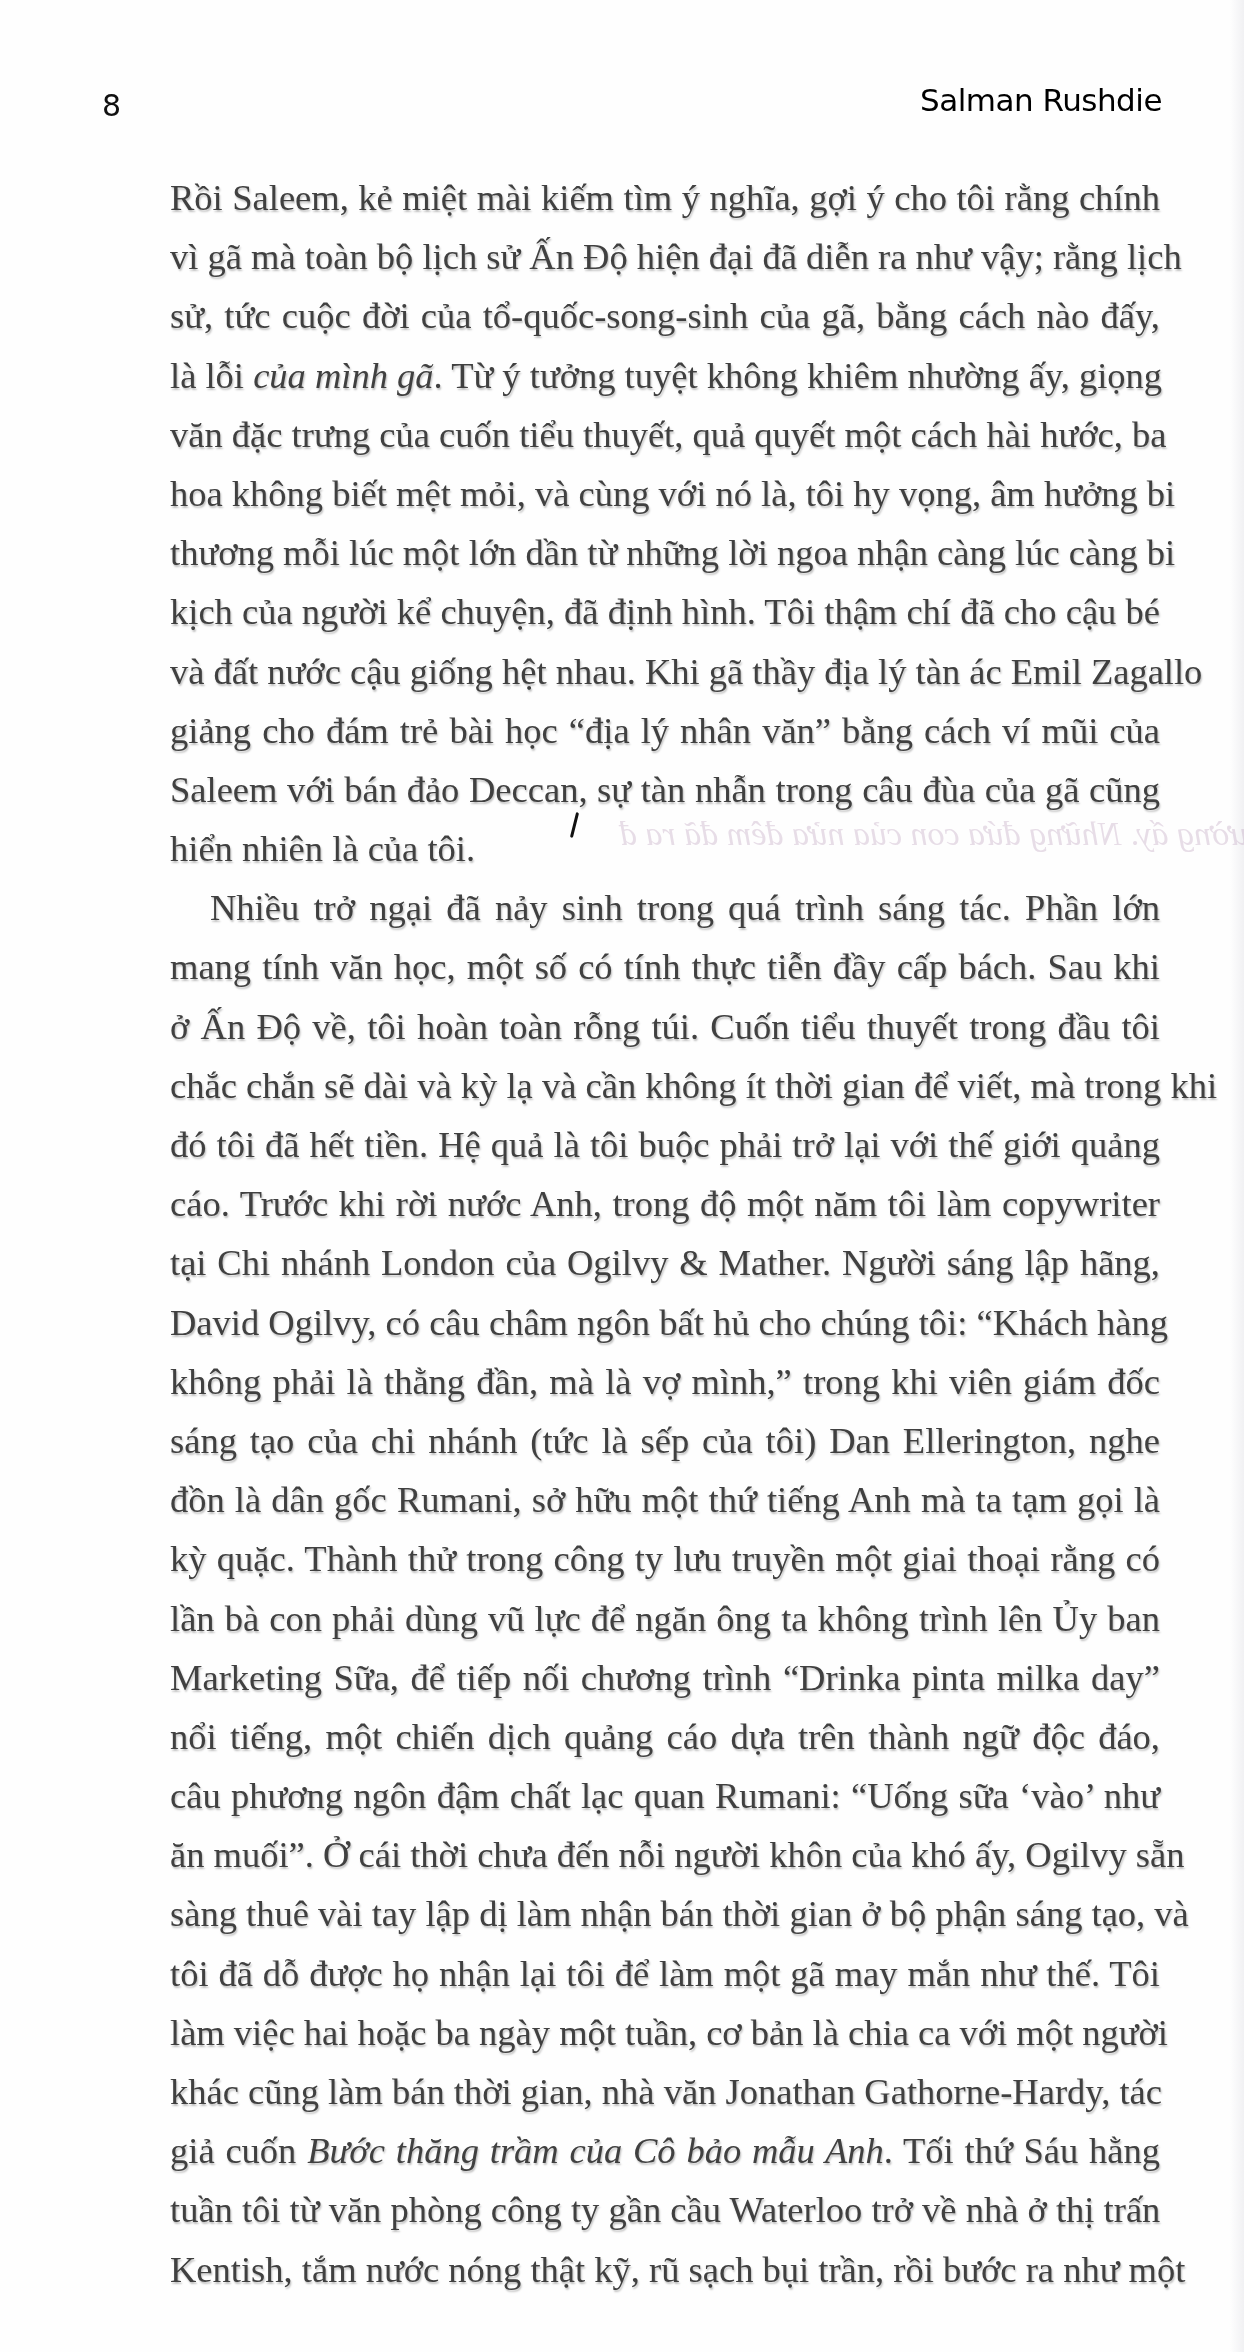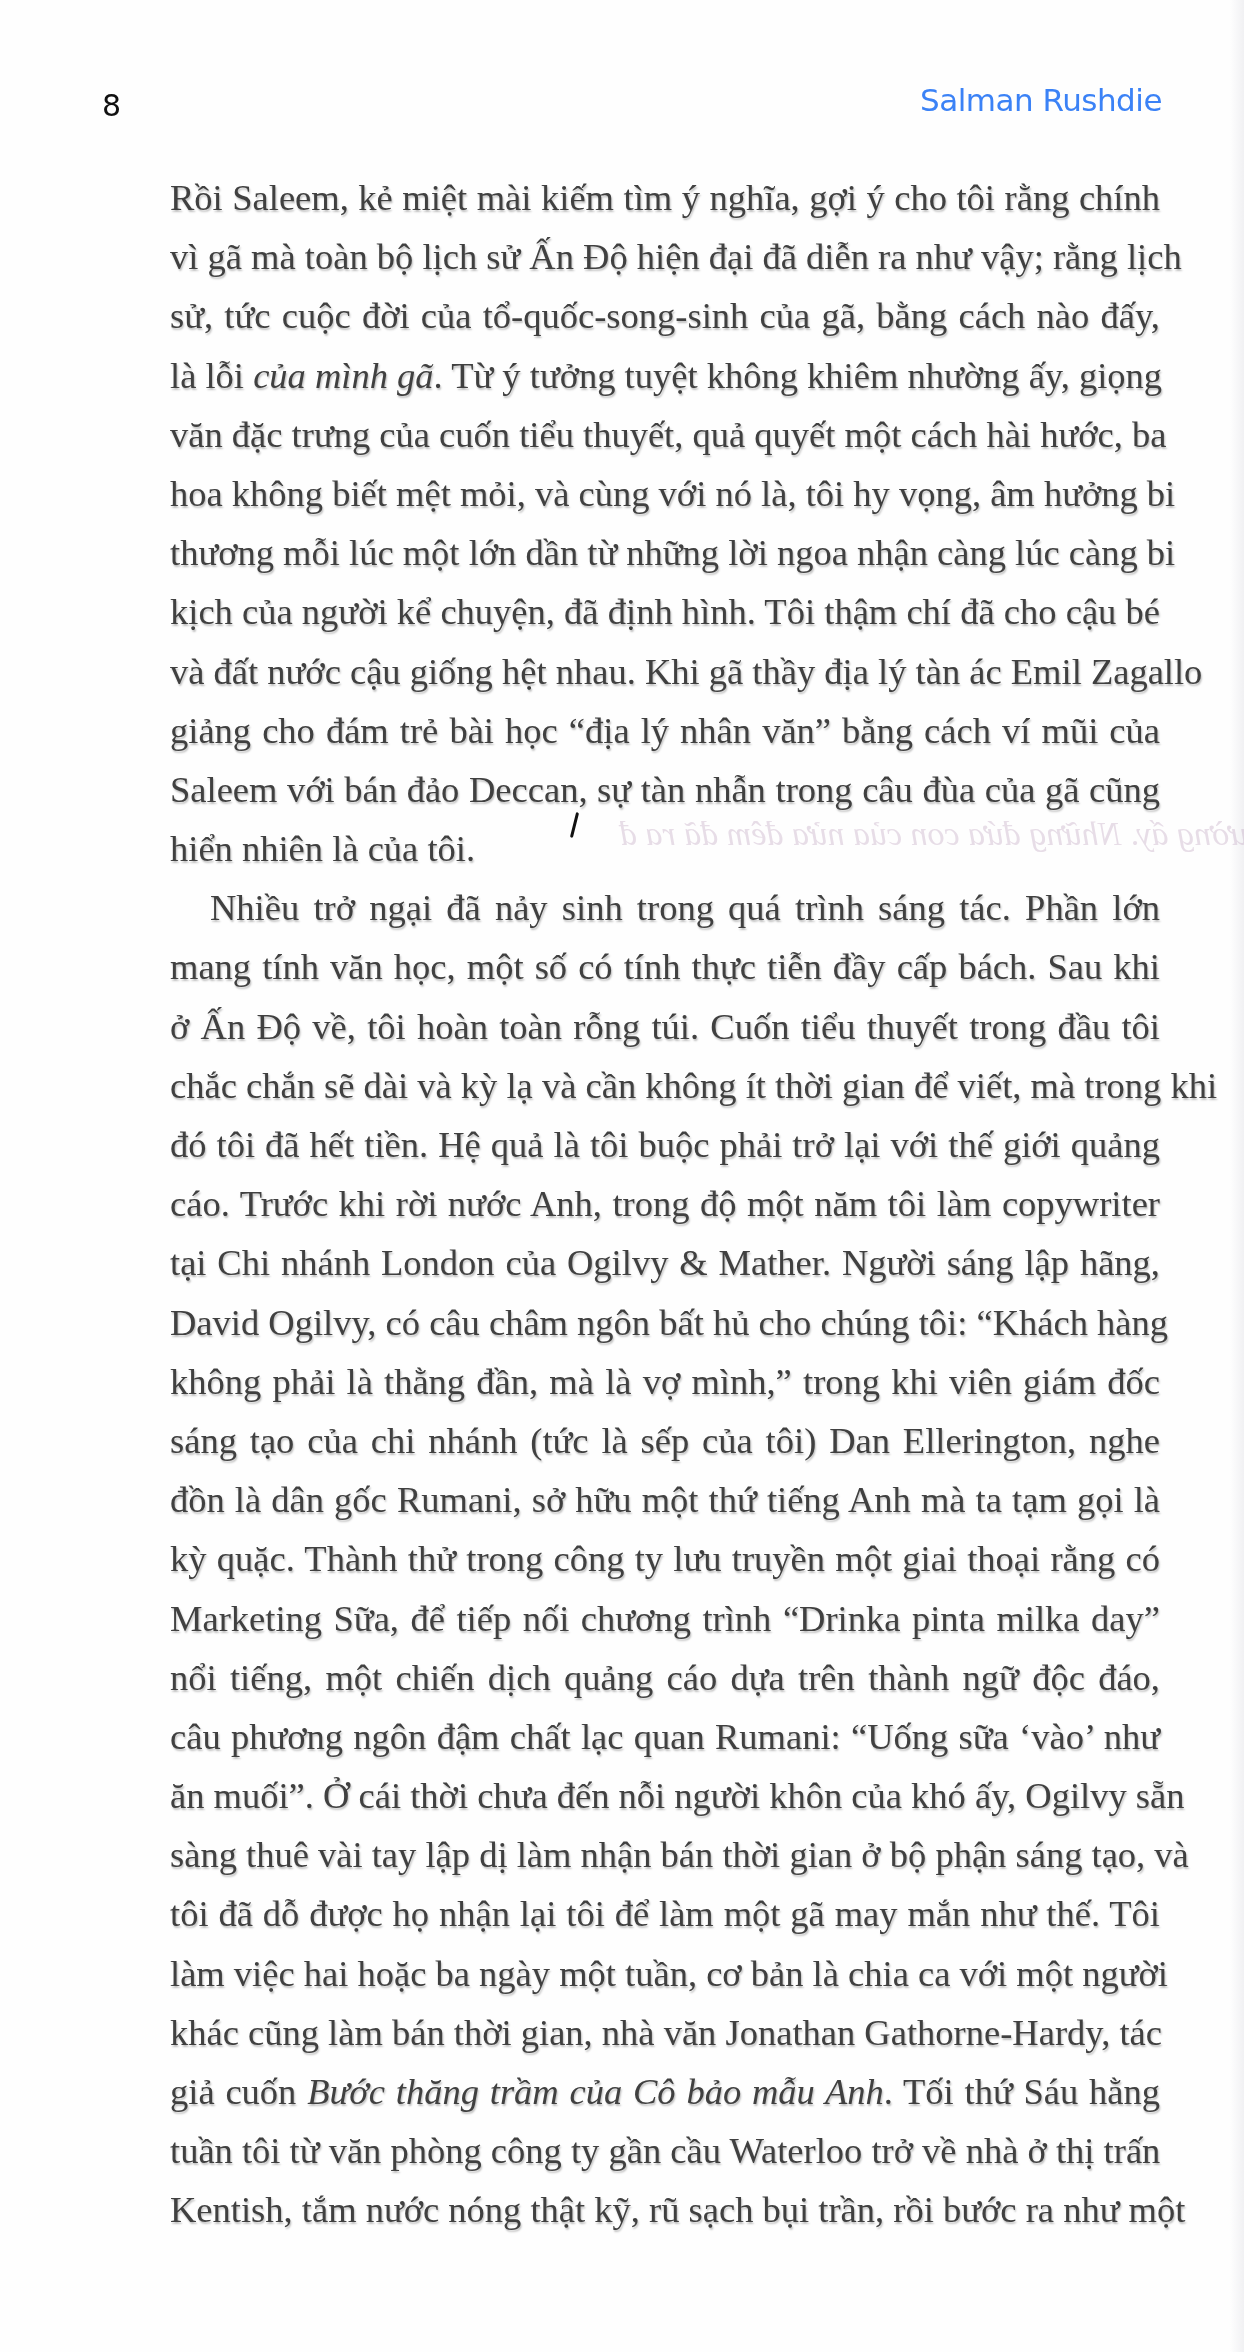--- a/index.html
+++ b/index.html
@@ -41,21 +41,21 @@
     font-family: "DejaVu Sans", sans-serif;
     font-size: 30px;
     color: #111;
   }
   .author {
     position: absolute;
     right: 82px;
     top: 2px;
     font-family: "DejaVu Sans", sans-serif;
     font-size: 31px;
-    color: #3b82f6;
+    color: #000000;
     letter-spacing: -0.5px;
   }
   .body-text {
     position: absolute;
     left: 170px;
     top: 168px;
     width: 990px;
     font-family: "Liberation Serif", "DejaVu Serif", serif;
     font-size: 36.5px;
     line-height: 59.2px;
@@ -134,20 +134,21 @@
         <span class="line"><span>ở Ấn Độ về, tôi hoàn toàn rỗng túi. Cuốn tiểu thuyết trong đầu tôi</span></span>
         <span class="line"><span>chắc chắn sẽ dài và kỳ lạ và cần không ít thời gian để viết, mà trong khi</span></span>
         <span class="line"><span>đó tôi đã hết tiền. Hệ quả là tôi buộc phải trở lại với thế giới quảng</span></span>
         <span class="line"><span>cáo. Trước khi rời nước Anh, trong độ một năm tôi làm copywriter</span></span>
         <span class="line"><span>tại Chi nhánh London của Ogilvy &amp; Mather. Người sáng lập hãng,</span></span>
         <span class="line"><span>David Ogilvy, có câu châm ngôn bất hủ cho chúng tôi: “Khách hàng</span></span>
         <span class="line"><span>không phải là thằng đần, mà là vợ mình,” trong khi viên giám đốc</span></span>
         <span class="line"><span>sáng tạo của chi nhánh (tức là sếp của tôi) Dan Ellerington, nghe</span></span>
         <span class="line"><span>đồn là dân gốc Rumani, sở hữu một thứ tiếng Anh mà ta tạm gọi là</span></span>
         <span class="line"><span>kỳ quặc. Thành thử trong công ty lưu truyền một giai thoại rằng có</span></span>
+        <span class="line"><span>lần bà con phải dùng vũ lực để ngăn ông ta không trình lên Ủy ban</span></span>
         <span class="line"><span>Marketing Sữa, để tiếp nối chương trình “Drinka pinta milka day”</span></span>
         <span class="line"><span>nổi tiếng, một chiến dịch quảng cáo dựa trên thành ngữ độc đáo,</span></span>
         <span class="line"><span>câu phương ngôn đậm chất lạc quan Rumani: “Uống sữa ‘vào’ như</span></span>
         <span class="line"><span>ăn muối”. Ở cái thời chưa đến nỗi người khôn của khó ấy, Ogilvy sẵn</span></span>
         <span class="line"><span>sàng thuê vài tay lập dị làm nhận bán thời gian ở bộ phận sáng tạo, và</span></span>
         <span class="line"><span>tôi đã dỗ được họ nhận lại tôi để làm một gã may mắn như thế. Tôi</span></span>
         <span class="line"><span>làm việc hai hoặc ba ngày một tuần, cơ bản là chia ca với một người</span></span>
         <span class="line"><span>khác cũng làm bán thời gian, nhà văn Jonathan Gathorne-Hardy, tác</span></span>
         <span class="line"><span>giả cuốn </span><i>Bước thăng trầm của Cô bảo mẫu Anh</i><span>. Tối thứ Sáu hằng</span></span>
         <span class="line"><span>tuần tôi từ văn phòng công ty gần cầu Waterloo trở về nhà ở thị trấn</span></span>

